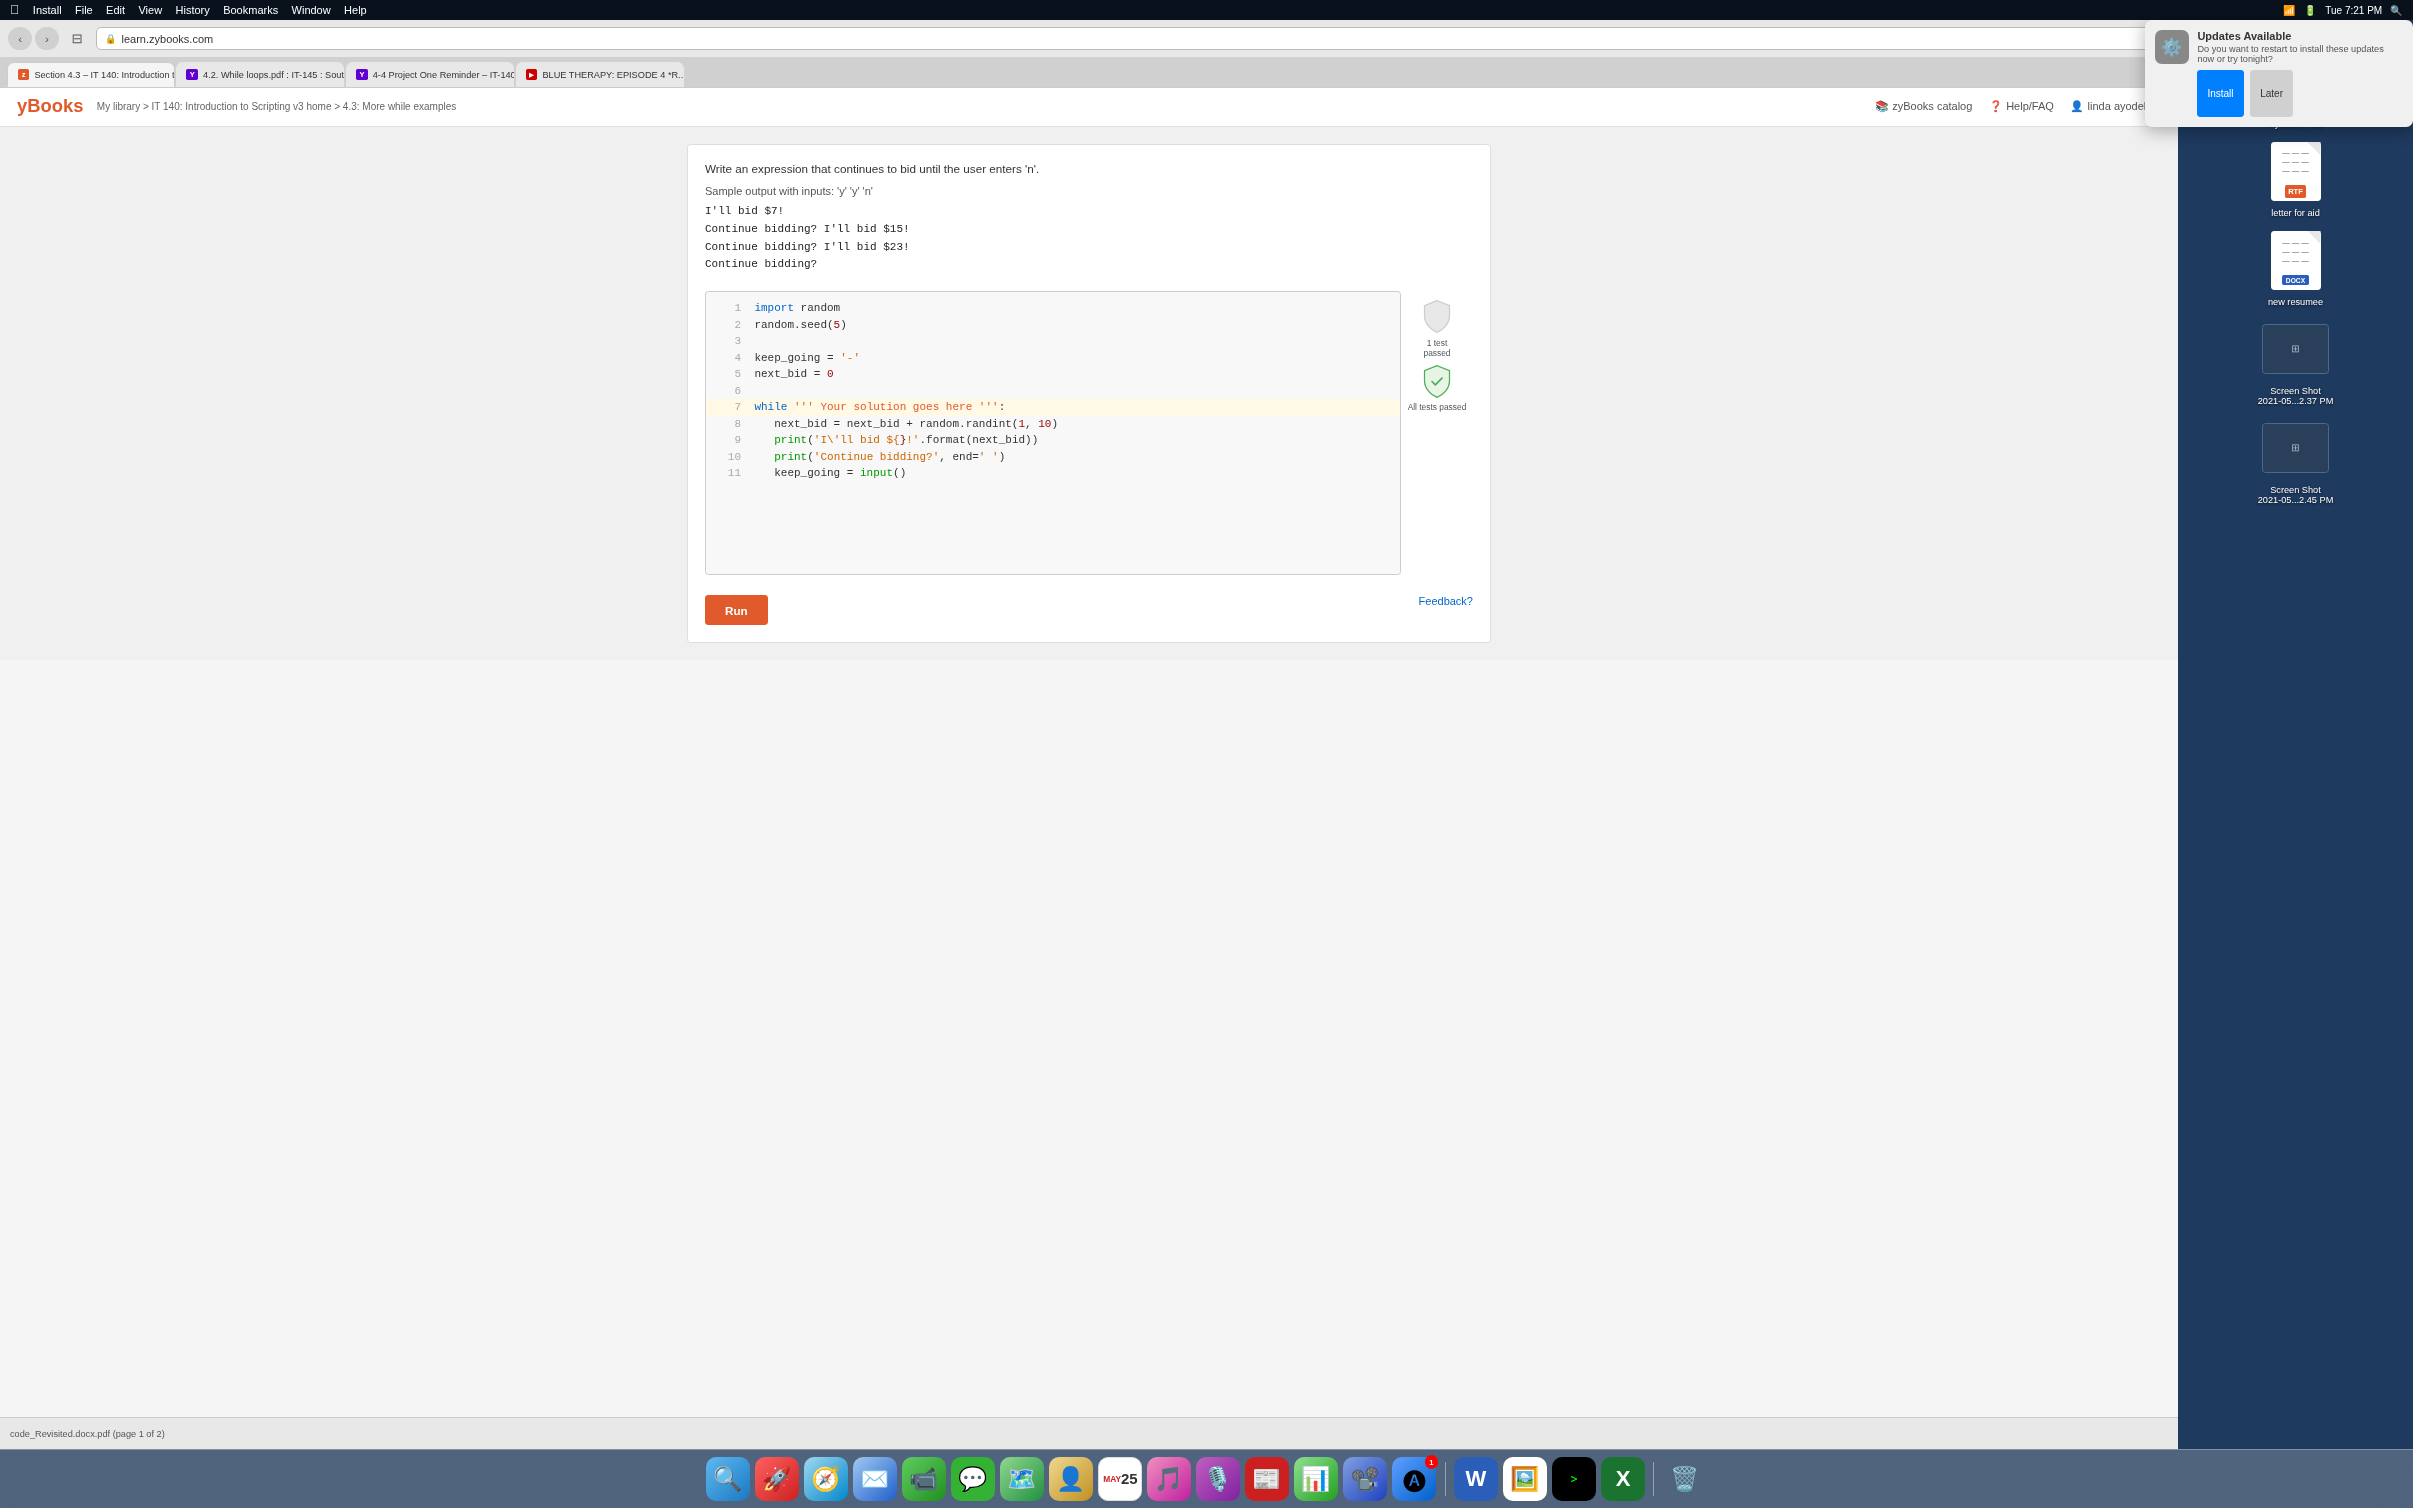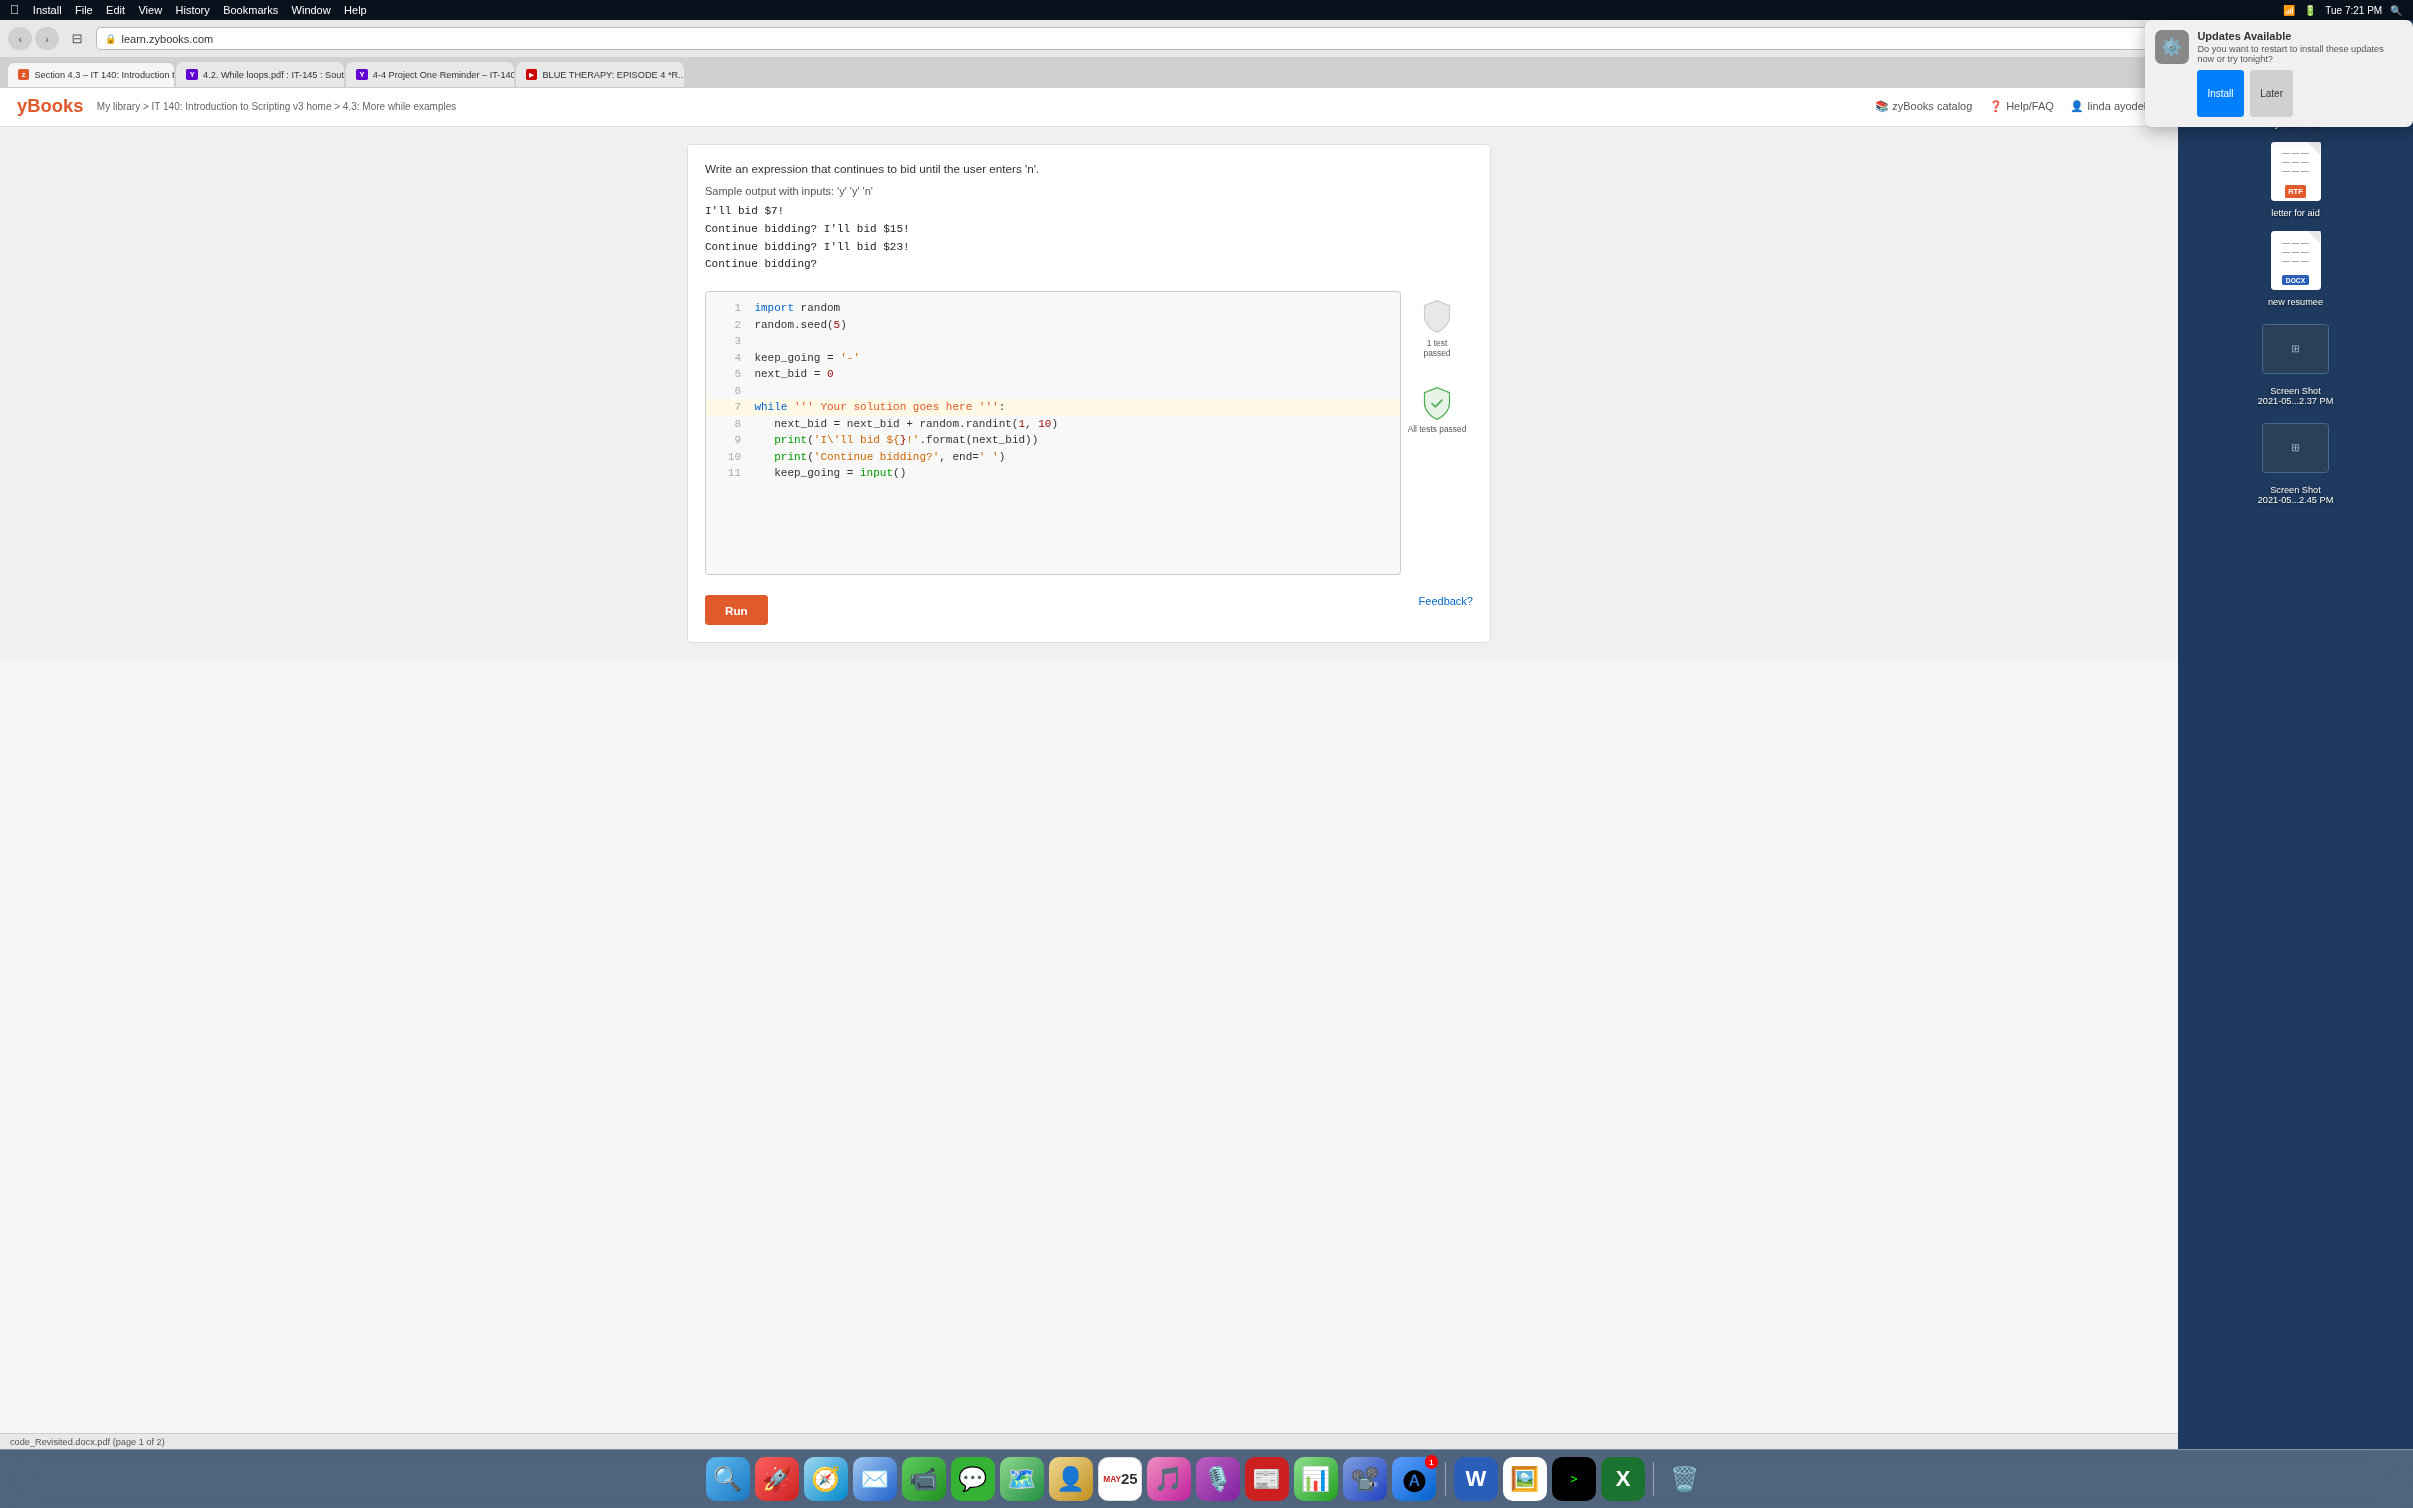--- a/index.html
+++ b/index.html
@@ -360,21 +360,21 @@
     .num { color: #990000; }
     .fn { color: #009900; }
     .placeholder-code { color: #e05a2b; }
 
     
     .test-badges {
       display: flex;
       flex-direction: column;
       align-items: center;
       padding: 8.4px 6.7px;
-      gap: 28px;
+      gap: 6px;
     }
     .test-badge {
       display: flex;
       flex-direction: column;
       align-items: center;
       gap: 3.4px;
     }
     .badge-shield {
       width: 30px; height: 35px;
       position: relative;
@@ -442,21 +442,21 @@
       background: rgba(255,255,255,0.4);
       margin: 0 3.4px;
     }
 
     
     .bottom-status {
       position: fixed;
       bottom: 59px;
       left: 0;
       right: 235px;
-      height: 16px;
+      height: 32px;
       background: #e8e8e8;
       border-top: 0.8px solid #ccc;
       display: flex;
       align-items: center;
       padding: 0 10px;
       font-size: 9.2px;
       color: #555;
     }
 
     

